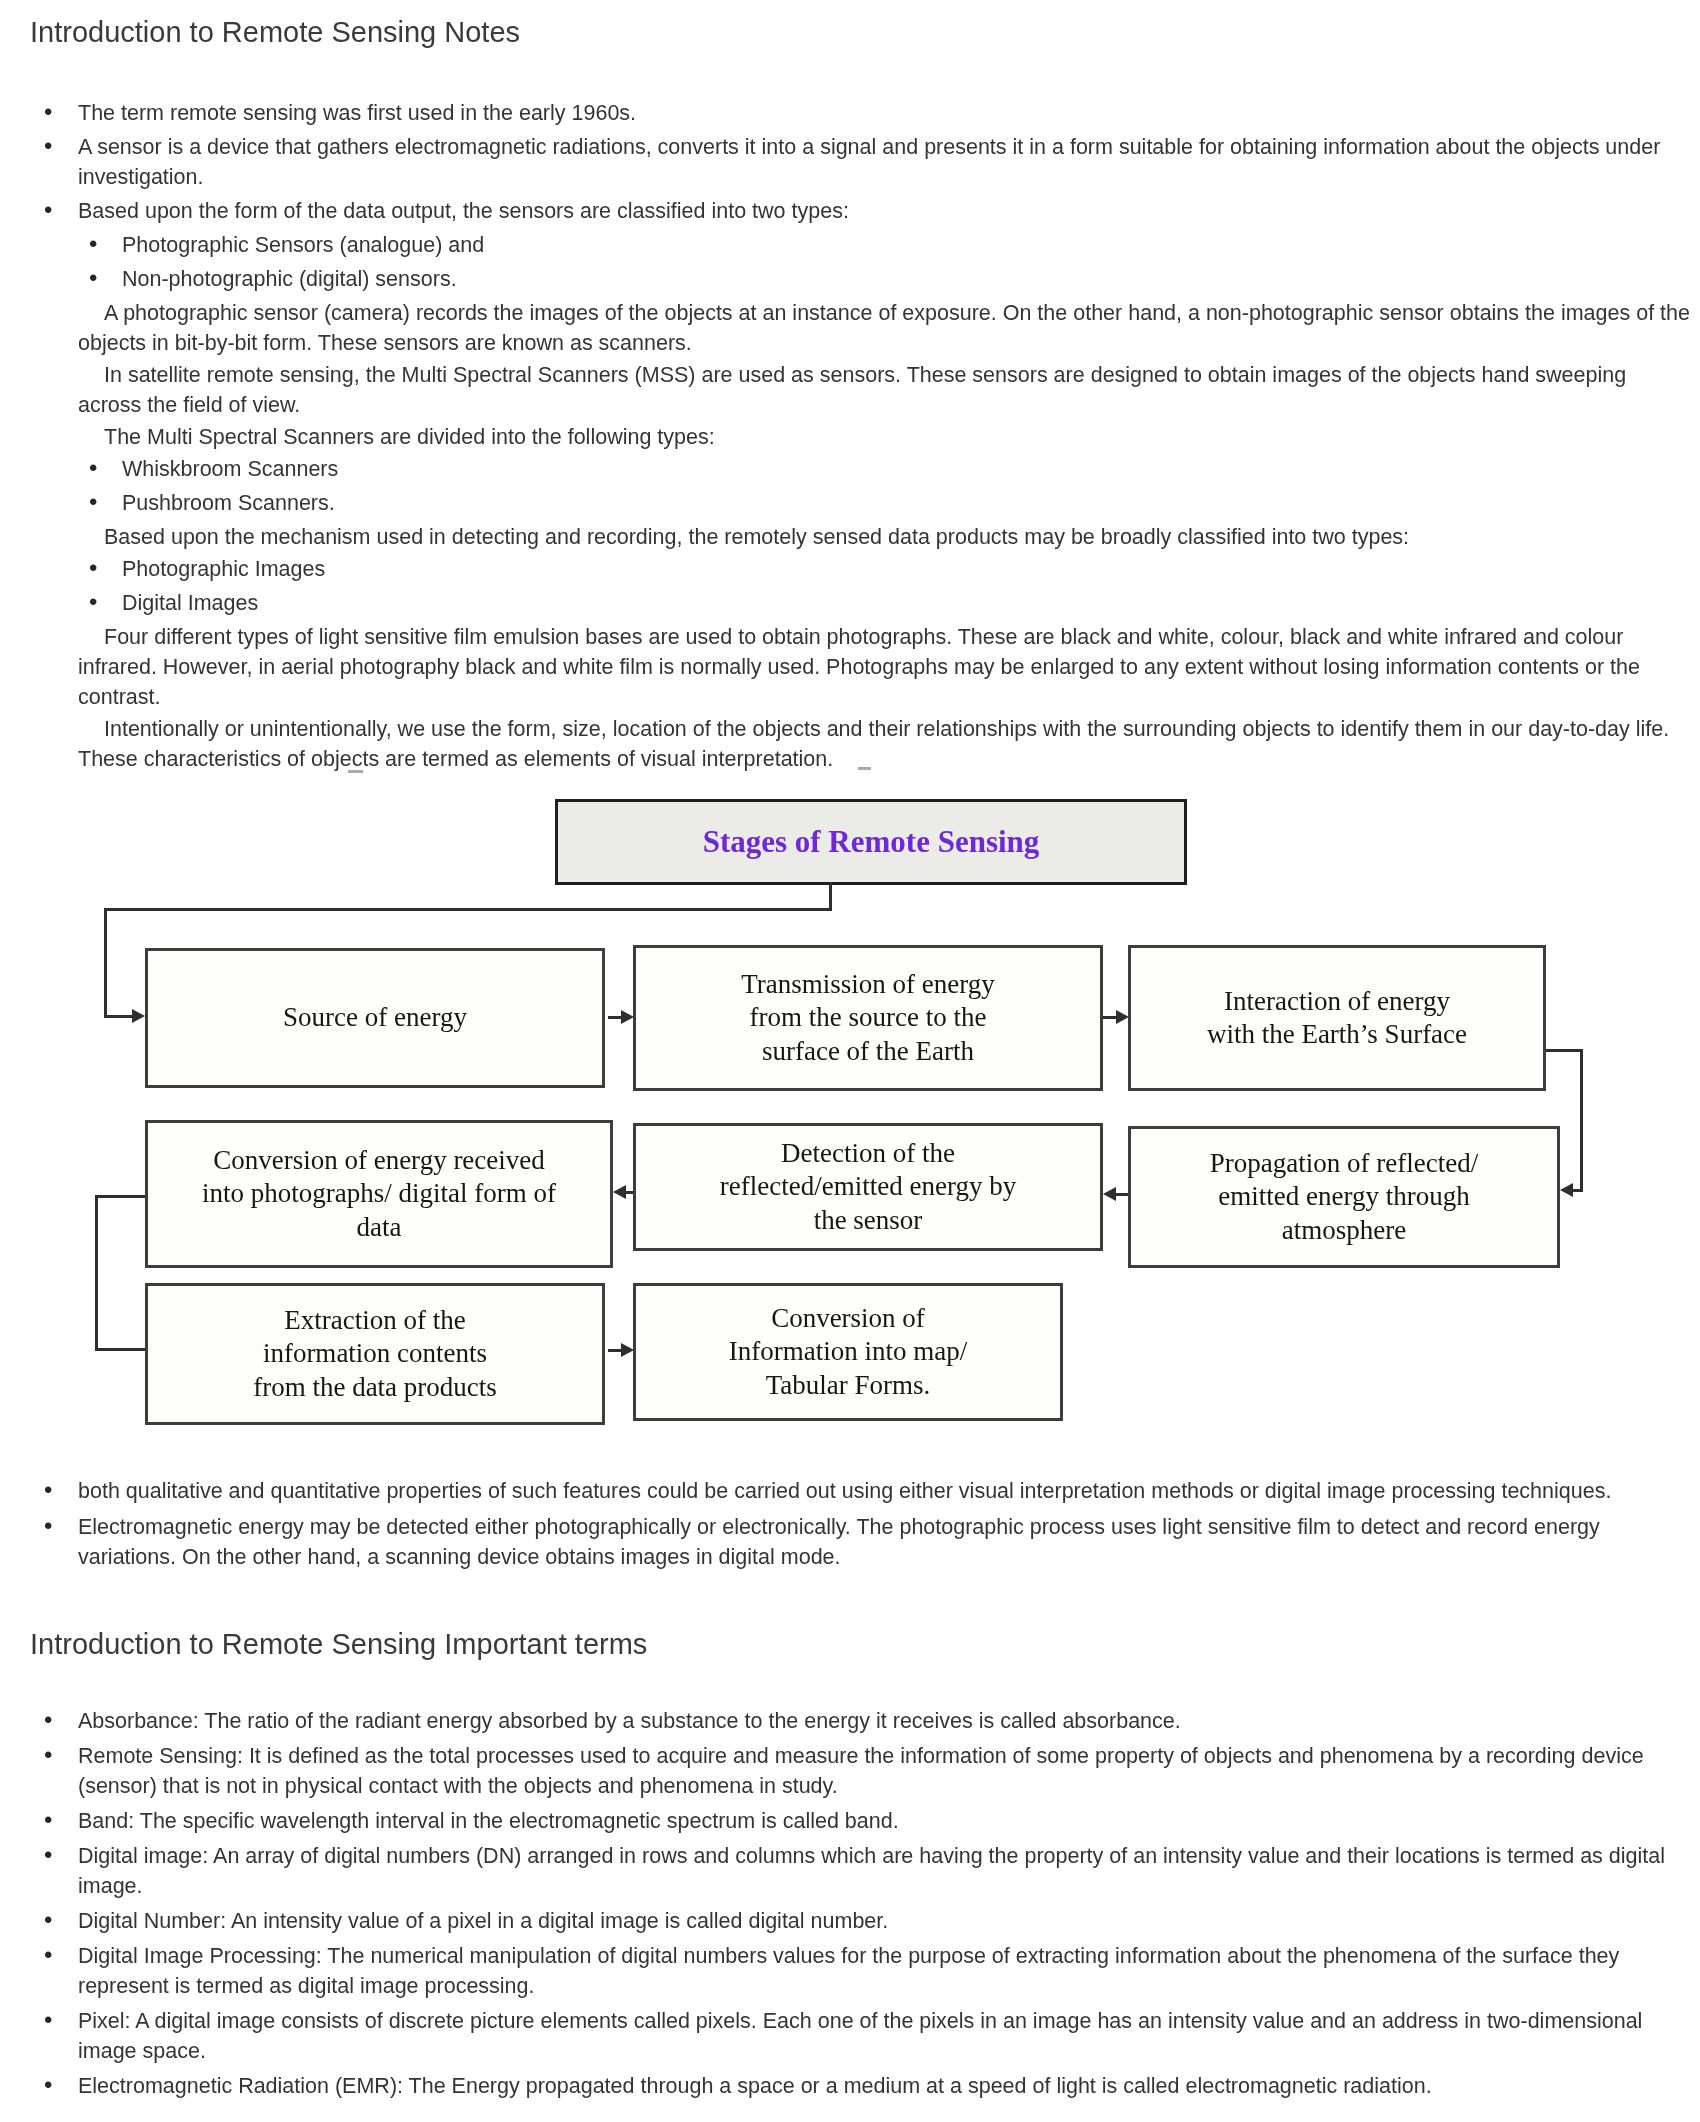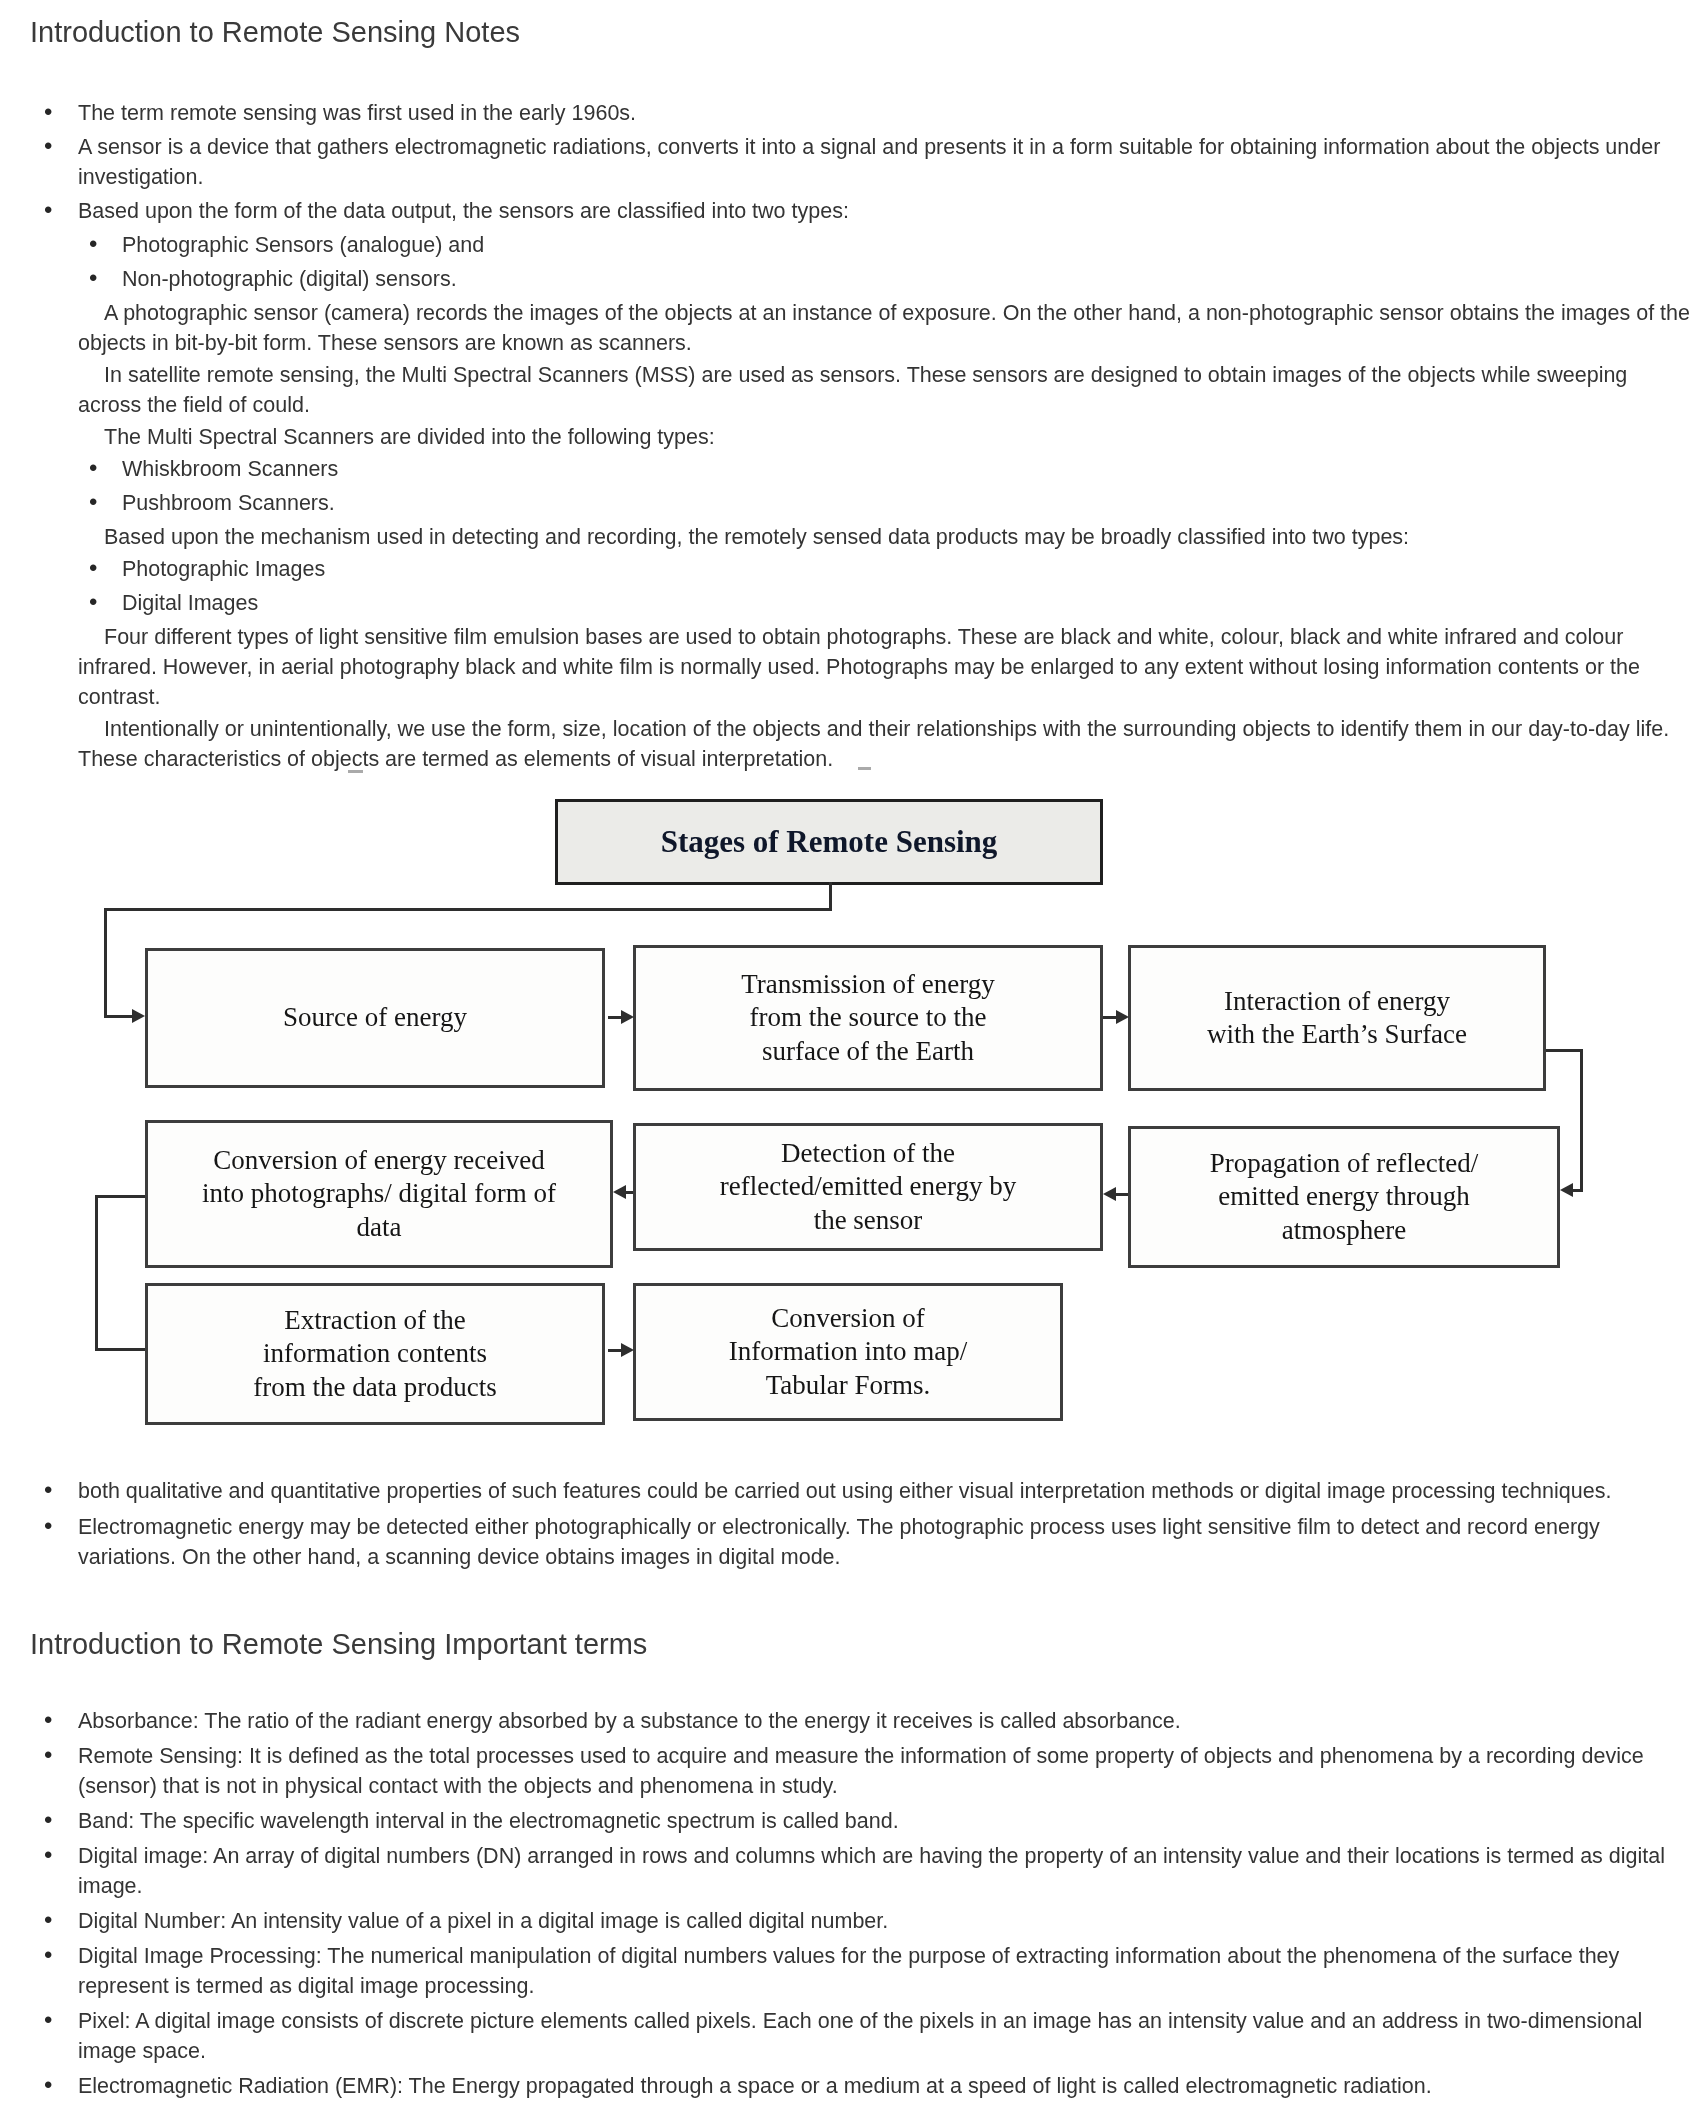--- a/index.html
+++ b/index.html
@@ -20,23 +20,23 @@
   .li2{padding-left:122px;}
   .li1 > .blt{position:absolute;left:44px;top:-1px;}
   .li2 > .blt{position:absolute;left:89px;top:-1px;}
   .blt::before{content:"\2022";font-size:24px;color:#262626;}
   .para{font-size:21.5px;line-height:30px;margin:0 6px 2px 78px;text-indent:26px;}
   .terms .li1{margin-bottom:5px;}
   .post .li1{margin-bottom:6px;}
 
   
   .diagram{position:absolute;left:0;top:793px;width:1700px;height:665px;}
-  .dtitle{position:absolute;left:555px;top:6px;width:548px;height:86px;box-sizing:border-box;
+  .dtitle{position:absolute;left:555px;top:6px;width:632px;height:86px;box-sizing:border-box;
           border:3px solid #1f1f1f;background:#ebebe8;display:flex;align-items:center;justify-content:center;
-          font-family:"Liberation Serif",serif;font-weight:bold;font-size:31px;color:#0f172a;}
+          font-family:"Liberation Serif",serif;font-weight:bold;font-size:31px;color:#6d28d9;}
   .dbox{position:absolute;box-sizing:border-box;border:3px solid #3d3d3d;background:#fdfdfc;
         display:flex;align-items:center;justify-content:center;text-align:center;
         font-family:"Liberation Serif",serif;font-size:27px;line-height:1.24;color:#161616;padding:4px 8px;}
   .b-source{left:145px;top:155px;width:460px;height:140px;}
   .b-trans{left:633px;top:152px;width:470px;height:146px;}
   .b-inter{left:1128px;top:152px;width:418px;height:146px;}
   .b-conv{left:145px;top:327px;width:468px;height:148px;}
   .b-detect{left:633px;top:330px;width:470px;height:128px;}
   .b-prop{left:1128px;top:333px;width:432px;height:142px;}
   .b-extract{left:145px;top:490px;width:460px;height:142px;}
@@ -60,21 +60,21 @@
 
   <div class="block intro">
     <ul>
       <li class="li1"><span class="blt"></span><span>The term remote sensing was first used in the early 1960s.</span></li>
       <li class="li1"><span class="blt"></span><span>A sensor is a device that gathers electromagnetic radiations, converts it into a signal and presents it in a form suitable for obtaining information about the objects under investigation.</span></li>
       <li class="li1"><span class="blt"></span><span>Based upon the form of the data output, the sensors are classified into two types:</span></li>
       <li class="li2"><span class="blt"></span><span>Photographic Sensors (analogue) and</span></li>
       <li class="li2"><span class="blt"></span><span>Non-photographic (digital) sensors.</span></li>
     </ul>
     <p class="para">A photographic sensor (camera) records the images of the objects at an instance of exposure. On the other hand, a non-photographic sensor obtains the images of the objects in bit-by-bit form. These sensors are known as scanners.</p>
-    <p class="para">In satellite remote sensing, the Multi Spectral Scanners (MSS) are used as sensors. These sensors are designed to obtain images of the objects while sweeping across the field of could.</p>
+    <p class="para">In satellite remote sensing, the Multi Spectral Scanners (MSS) are used as sensors. These sensors are designed to obtain images of the objects hand sweeping across the field of view.</p>
     <p class="para">The Multi Spectral Scanners are divided into the following types:</p>
     <ul>
       <li class="li2"><span class="blt"></span><span>Whiskbroom Scanners</span></li>
       <li class="li2"><span class="blt"></span><span>Pushbroom Scanners.</span></li>
     </ul>
     <p class="para">Based upon the mechanism used in detecting and recording, the remotely sensed data products may be broadly classified into two types:</p>
     <ul>
       <li class="li2"><span class="blt"></span><span>Photographic Images</span></li>
       <li class="li2"><span class="blt"></span><span>Digital Images</span></li>
     </ul>

